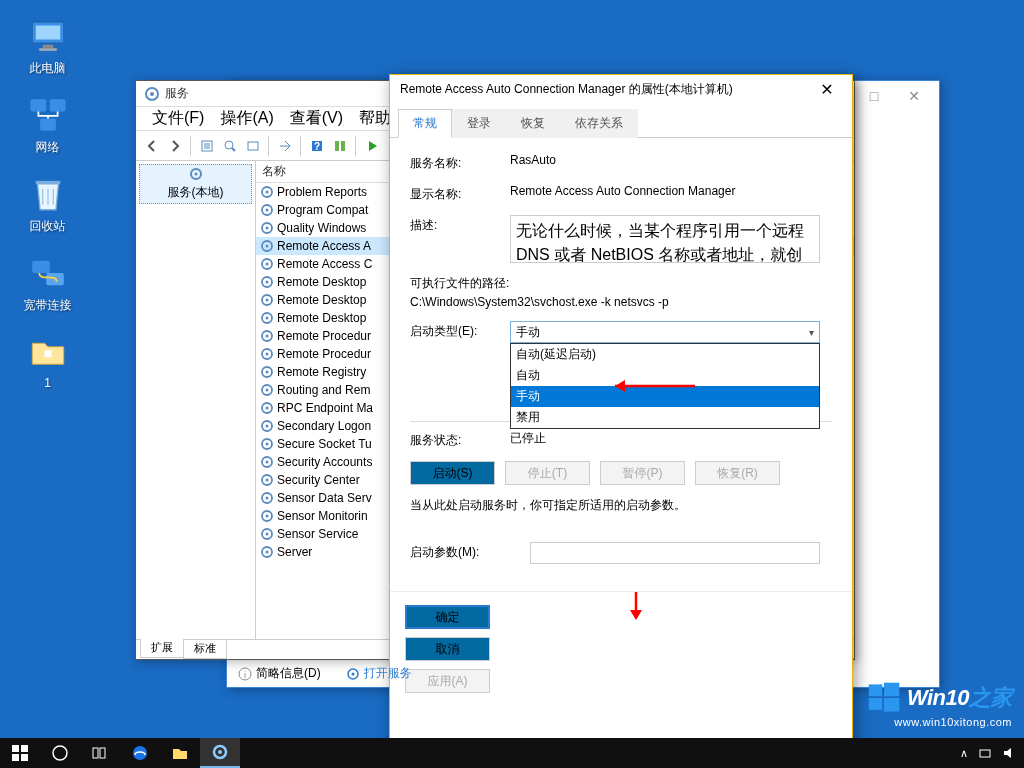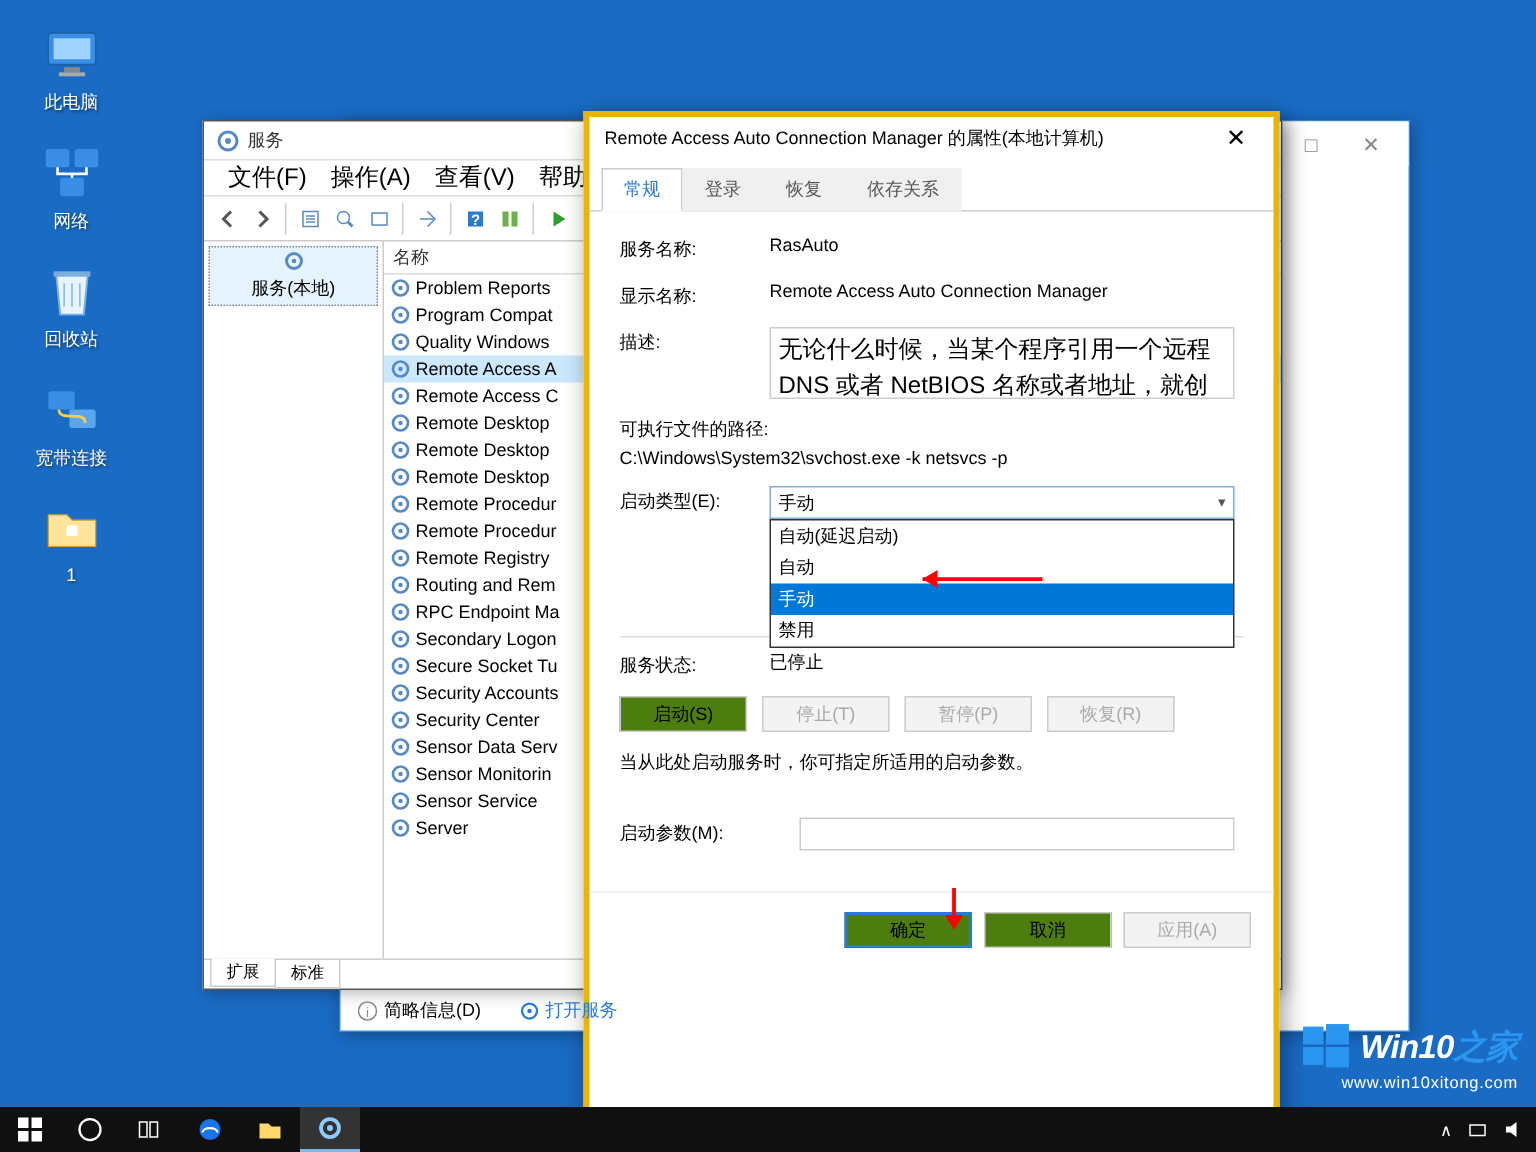--- a/index.html
+++ b/index.html
@@ -39,47 +39,47 @@
 .svc-row { padding: 2px 4px; font-size: 12px; display: flex; align-items: center; gap: 3px; white-space: nowrap; cursor: pointer; }
 .svc-row.sel { background: #cce8ff; }
 .gear-ico { width: 14px; height: 14px; flex-shrink: 0; }
 .gear-ico svg { width: 14px; height: 14px; }
 
 .tabfoot { height: 20px; display: flex; border-top: 1px solid #ccc; padding: 0 4px; }
 .tabfoot .tf { padding: 1px 10px; font-size: 11px; border: 1px solid #ccc; border-top: none; background: #fff; margin-right: -1px; cursor:pointer; }
 .tabfoot .tf.act { background: #fff; position:relative; top:-1px; }
 
 
-.prop-dialog { position: absolute; left: 389px; top: 74px; width: 464px; height: 686px; background: #fff; border: 4px solid #eab308; box-shadow: 3px 3px 15px rgba(0,0,0,0.4); }
+.prop-dialog { position: absolute; left: 389px; top: 74px; width: 464px; height: 686px; background: #fff; border: 1px solid #eab308; box-shadow: 3px 3px 15px rgba(0,0,0,0.4); }
 .prop-title { height: 28px; display: flex; align-items: center; padding: 0 10px; font-size: 12px; }
 .prop-title-text { flex: 1; }
 .prop-close { width: 30px; text-align: center; font-size: 16px; cursor: pointer; }
 .prop-tabs { display: flex; border-bottom: 1px solid #ccc; padding: 0 8px; margin-top: 5px; }
 .prop-tab { padding: 5px 14px; font-size: 12px; cursor: pointer; border: 1px solid transparent; position: relative; top: 1px; background:#f0f0f0; color:#555; }
 .prop-tab.active { border: 1px solid #ccc; border-bottom: 1px solid #fff; background: #fff; color: #2a7ad0; }
 .prop-body { padding: 15px 20px; font-size: 12px; }
 .prop-row { display: flex; margin-bottom: 12px; align-items: flex-start; }
 .prop-label { width: 100px; flex-shrink: 0; padding-top:2px;}
 .prop-value { flex: 1; }
 .desc-box { width: 310px; height: 48px; border: 1px solid #ccc; padding: 3px 5px; font-size: 16px; line-height: 1.5; overflow:hidden; }
 .path-text { font-size: 12px; margin-top: 3px; }
 .combo-wrap { position: relative; width: 310px; }
 .combo { width: 100%; height: 22px; border: 1px solid #7aafdd; padding: 1px 5px; display: flex; align-items: center; justify-content: space-between; font-size:12px;}
 .combo-arrow { font-size: 10px; color: #555; }
 .combo-list { position: absolute; left: 0; top: 22px; width: 100%; background: #fff; border: 1px solid #333; z-index: 10; }
 .combo-opt { padding: 2px 5px; font-size: 12px; cursor: pointer; }
 .combo-opt.sel { background: #0078d7; color: #fff; }
 .hr { border: none; border-top: 1px solid #ddd; margin: 8px 0; }
 .btn-row { display: flex; gap: 10px; margin: 10px 0; }
-.btn { width: 85px; height: 24px; border: 1px solid #ccc; background: #4d7c0f; font-size: 12px; cursor: pointer; display:flex; align-items:center; justify-content:center; }
+.btn { width: 85px; height: 24px; border: 1px solid #ccc; background: #0369a1; font-size: 12px; cursor: pointer; display:flex; align-items:center; justify-content:center; }
 .btn.dis { color: #aaa; cursor: default; background: #f3f3f3; }
 .btn.primary { border: 2px solid #2a7ad0; }
 .help-text { font-size: 12px; margin: 12px 0 28px 0; }
 .param-input { width: 290px; height: 22px; border: 1px solid #ccc; }
-.dialog-btns { display: flex; gap: 8px; justify-content: flex-end; padding: 13px 15px; border-top: 1px solid #eee; }
+.dialog-btns { display: flex; gap: 8px; justify-content: flex-start; padding: 13px 15px; border-top: 1px solid #eee; flex-direction: column; }
 
 
 .arrow { position: absolute; z-index: 20; }
 
 
 .taskbar { position: absolute; left: 0; bottom: 0; width: 100%; height: 30px; background: #101010; display: flex; align-items: center; }
 .task-btn { width: 40px; height: 30px; display: flex; align-items: center; justify-content: center; cursor: pointer; }
 .task-btn.active { background: #333; border-bottom: 2px solid #76b9ed; }
 .task-btn svg { width: 18px; height: 18px; }
 .tray { margin-left: auto; display: flex; align-items: center; color: #fff; font-size: 11px; padding-right: 8px; gap: 10px; }

